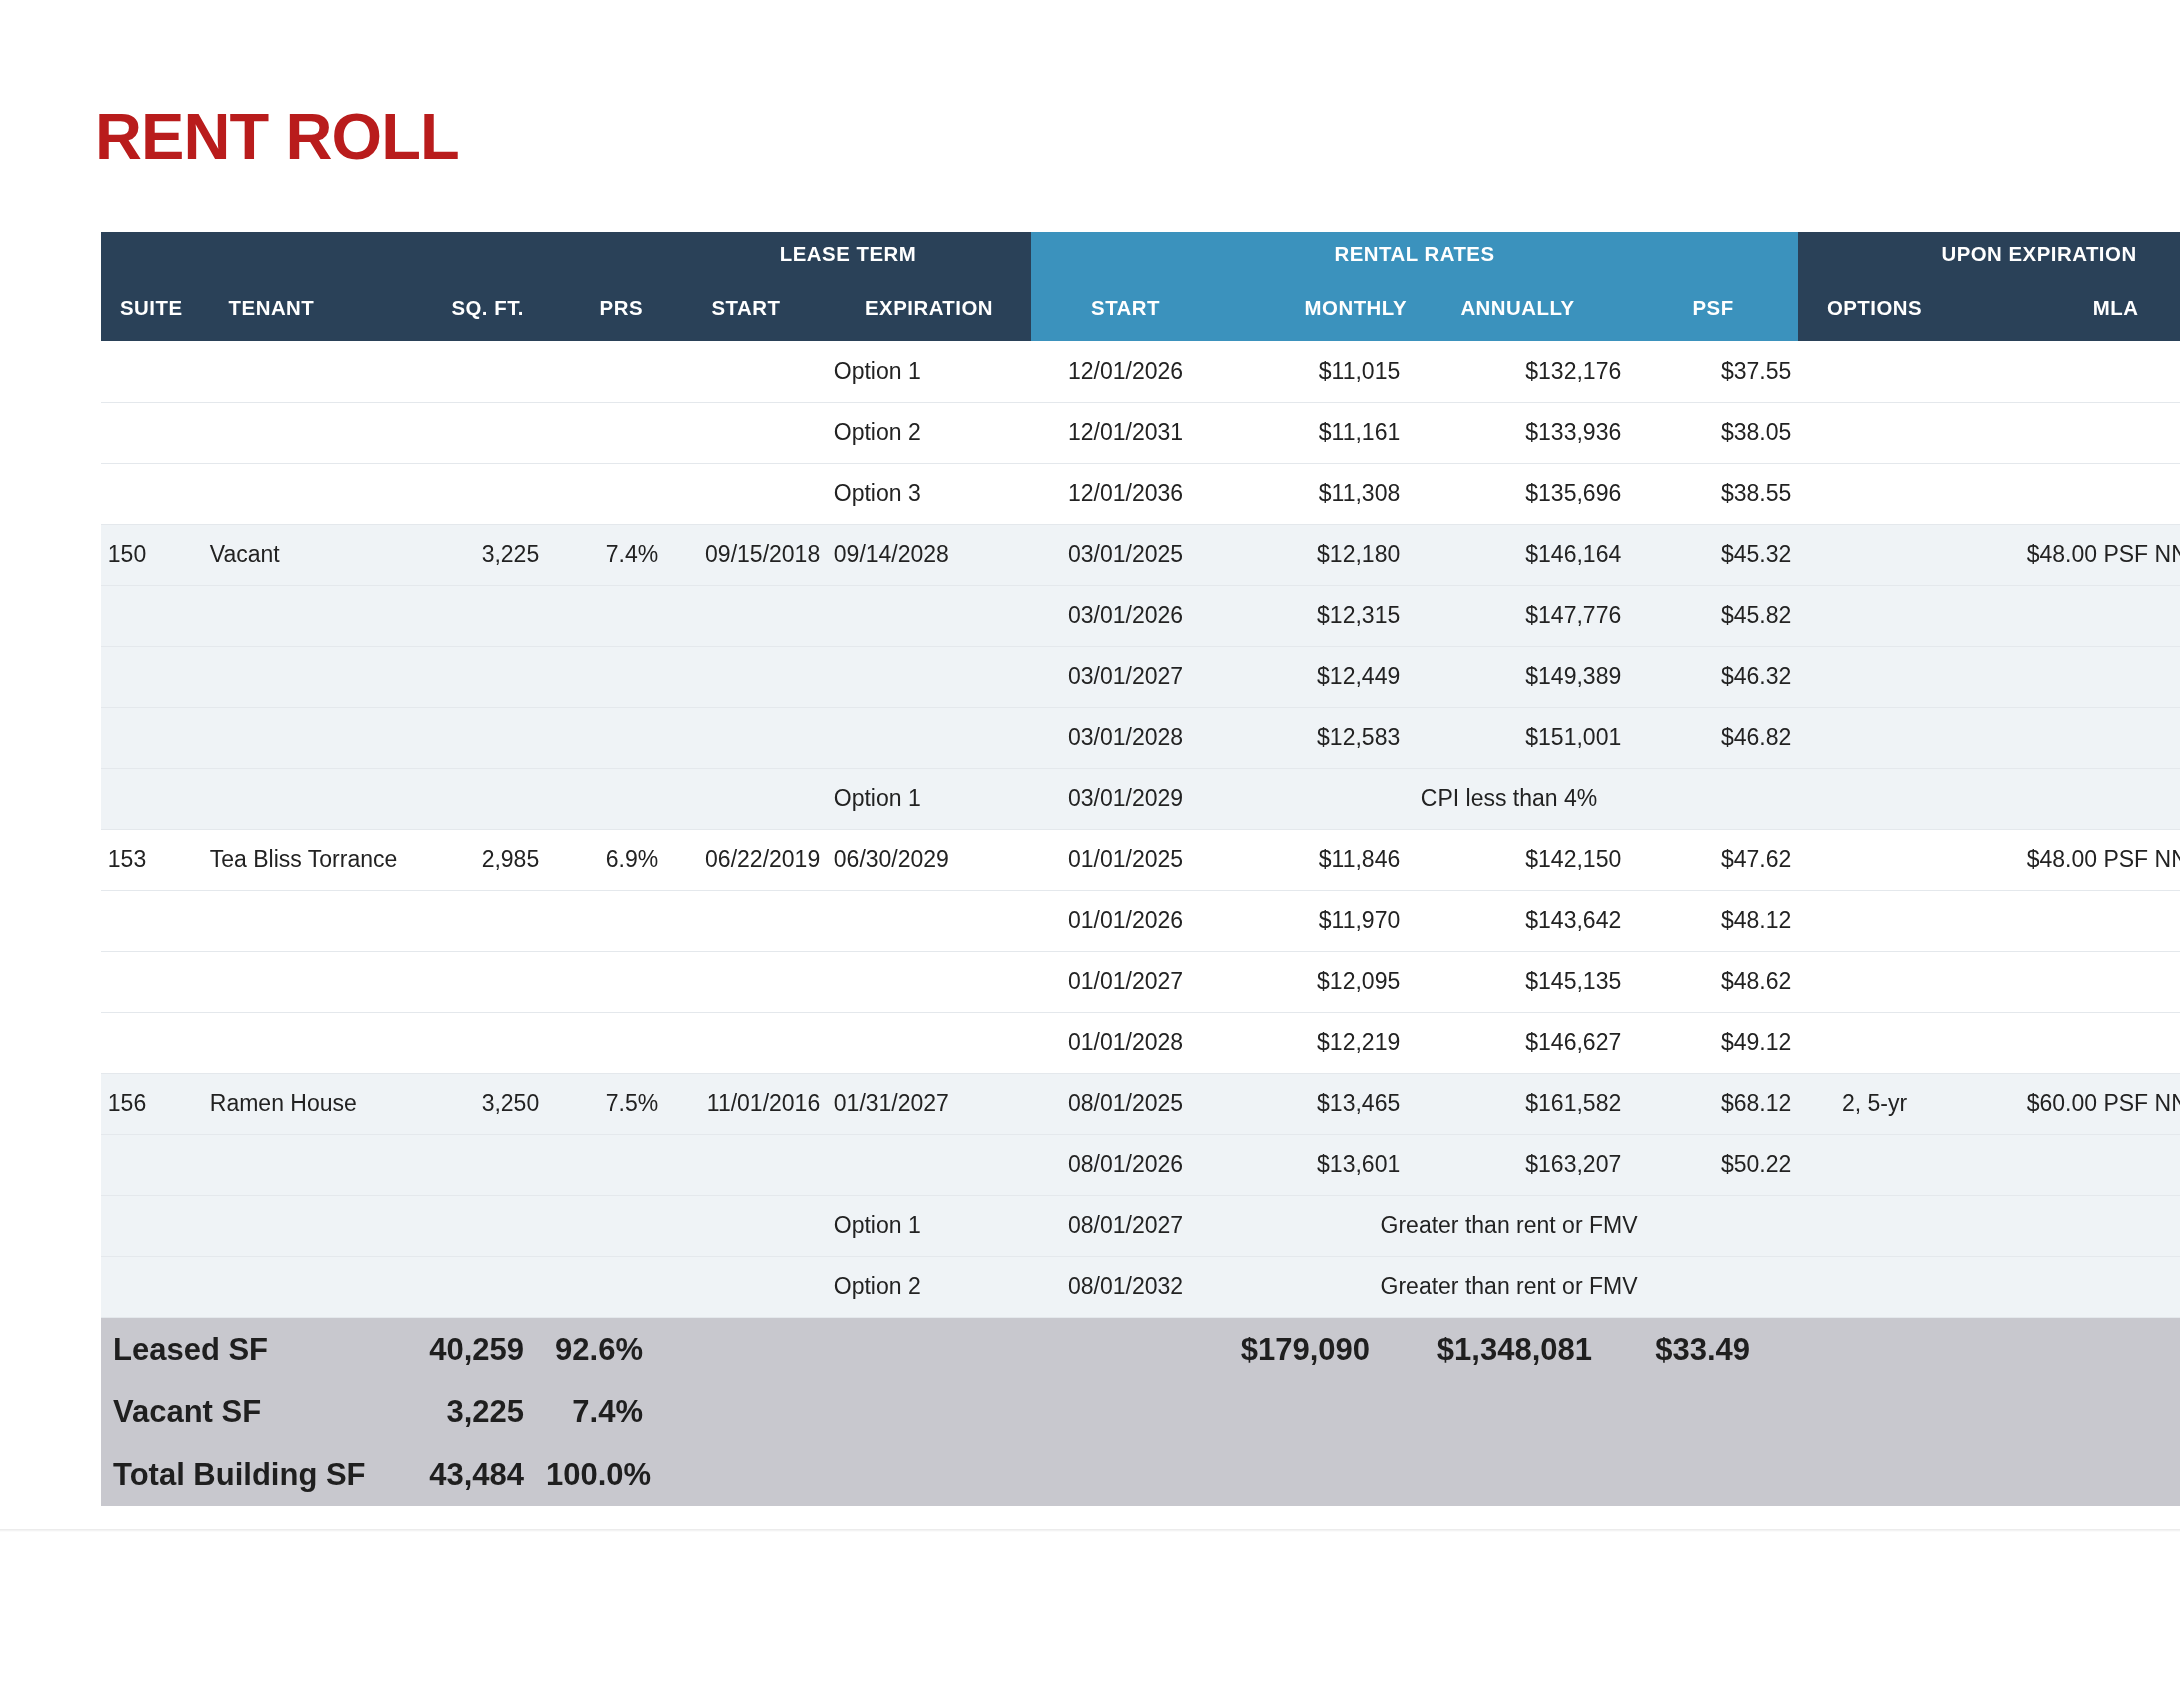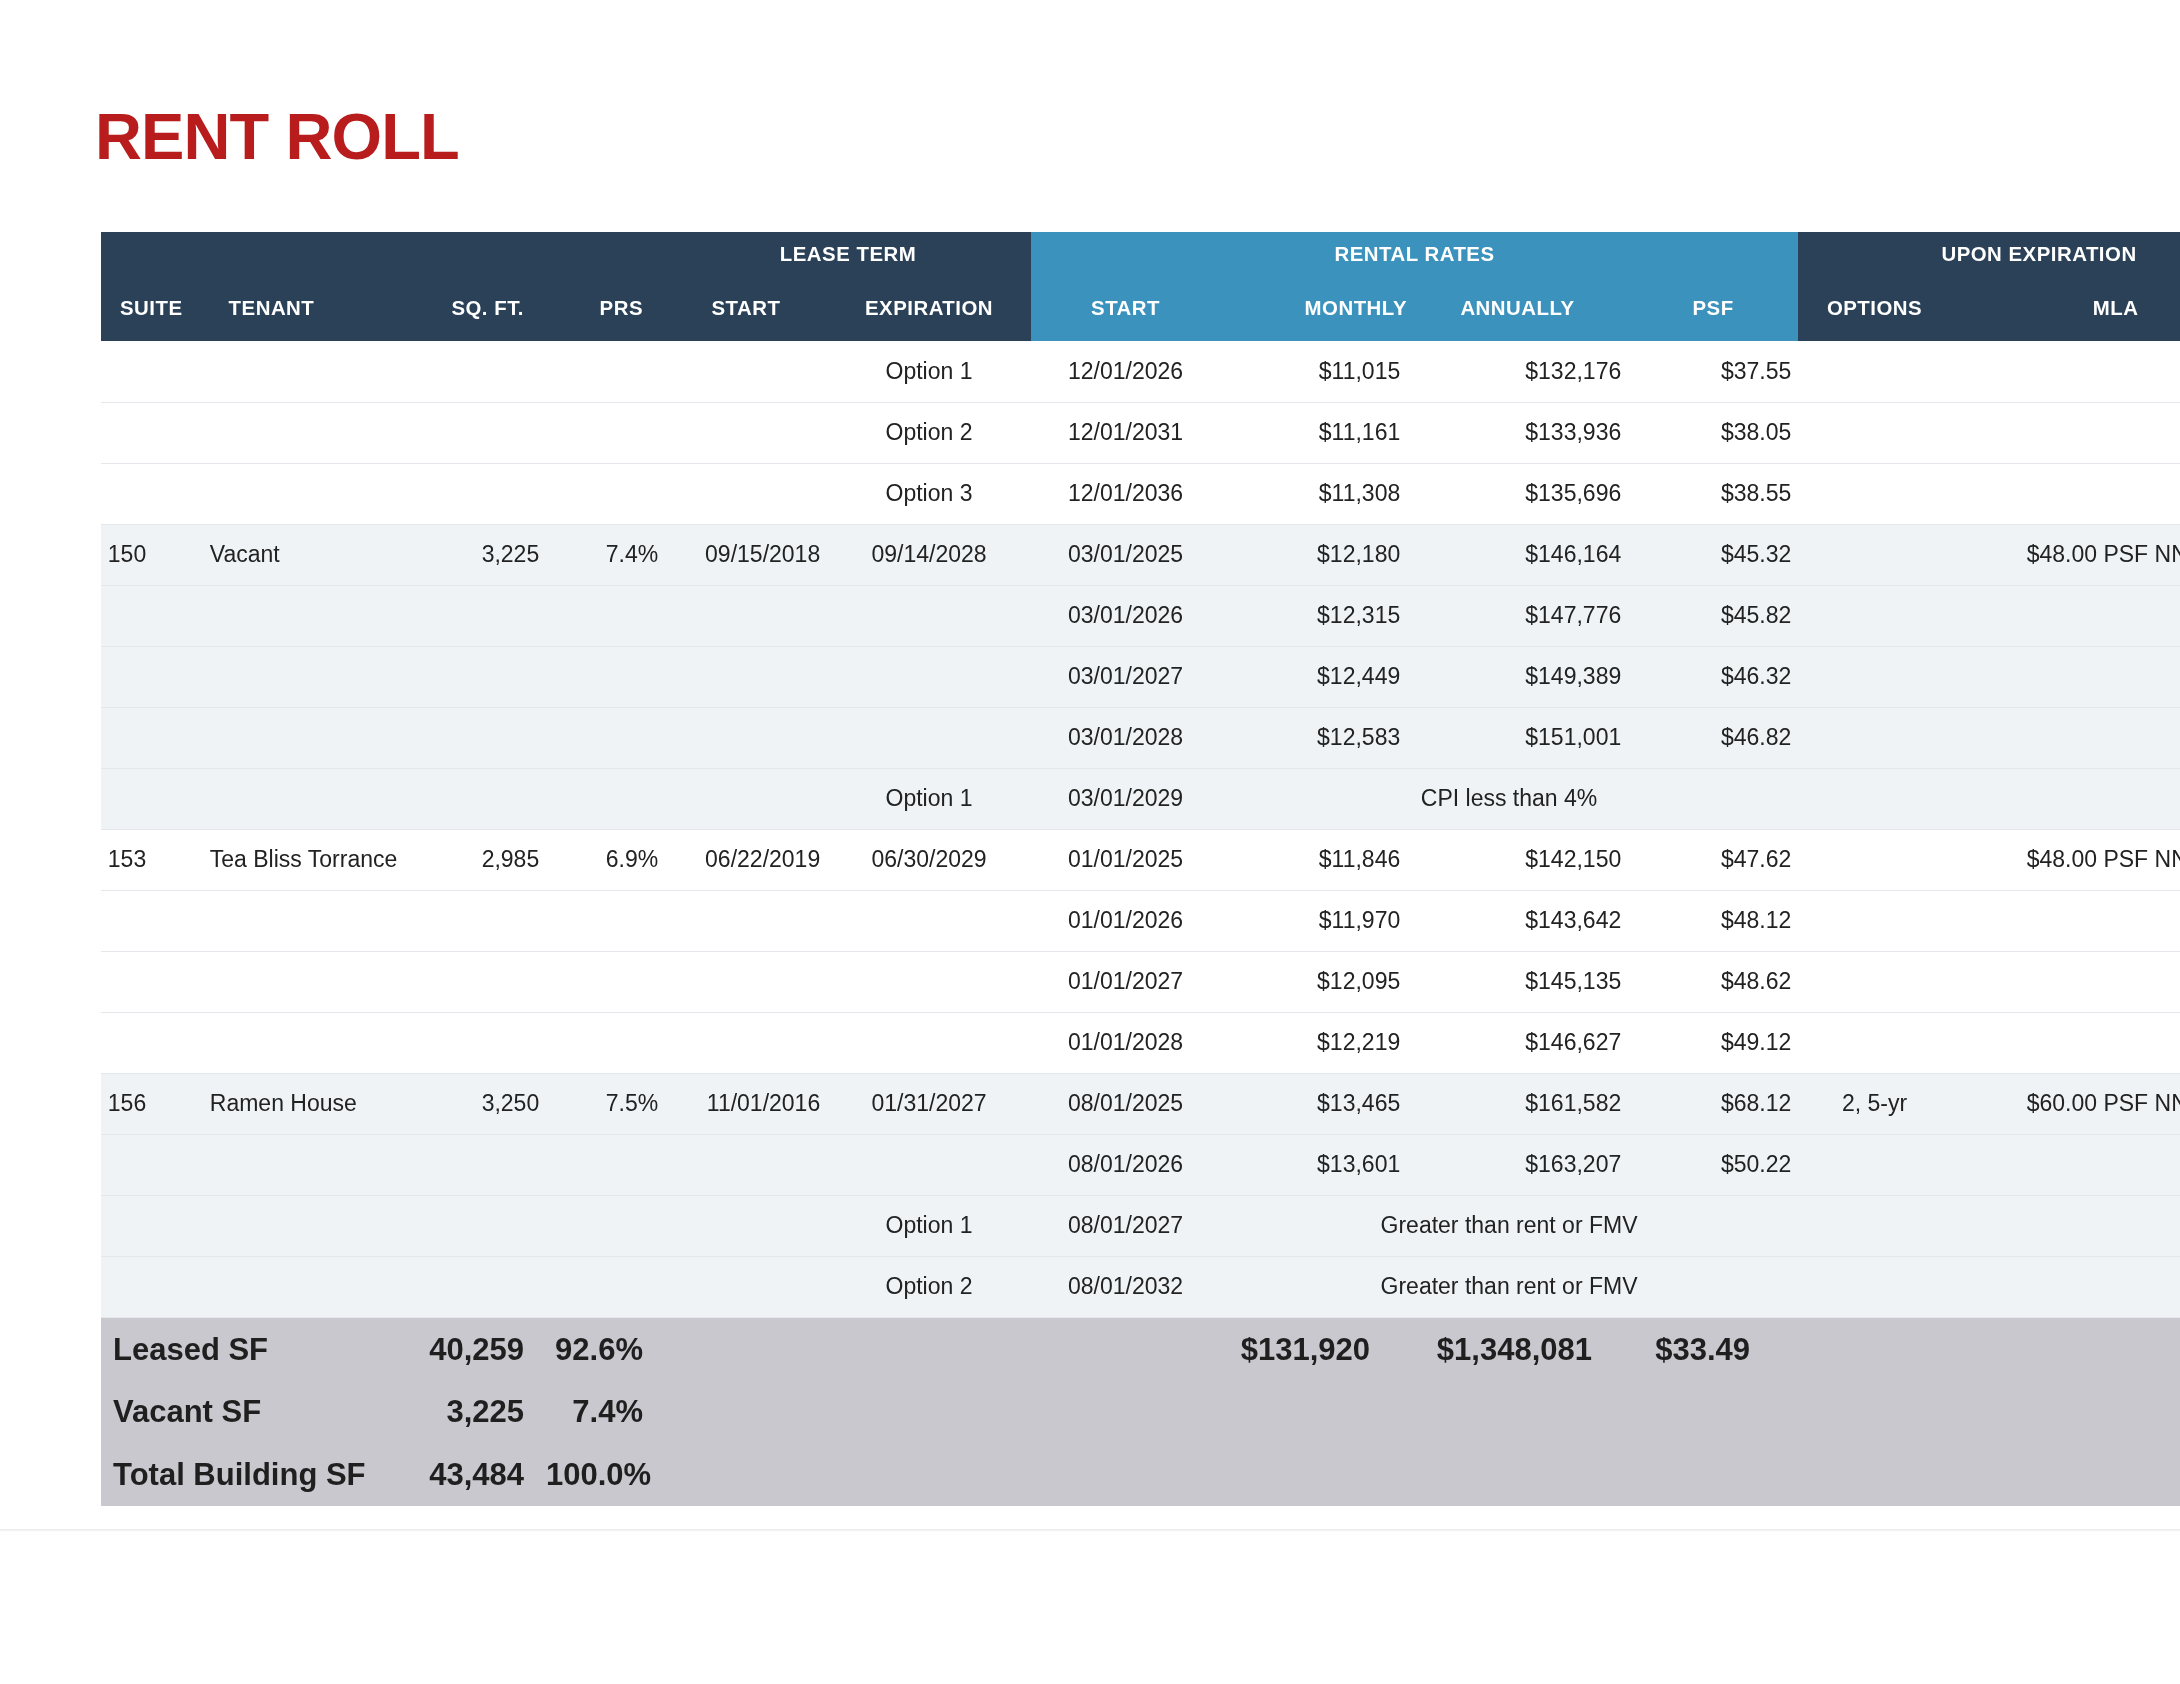--- a/index.html
+++ b/index.html
@@ -77,21 +77,21 @@
     overflow: hidden;
   }
   tr.band-white td { background: #ffffff; }
   tr.band-tint  td { background: #eff3f6; }
 
   td.c-suite   { padding-left: 12px; text-align: left; }
   td.c-tenant  { text-align: left; padding-left: 25.6px;}
   td.c-sqft    { text-align: right; padding-right: 22px; }
   td.c-prs     { text-align: right; padding-right: 22px; }
   td.c-lstart  { text-align: right; margin-top: 12px; }
-  td.c-lexp    { text-align: center; }
+  td.c-lexp    { text-align: left; }
   td.c-rstart  { text-align: center; }
   td.c-monthly { text-align: right; padding-right: 37px; }
   td.c-annual  { text-align: right; padding-right: 36px; }
   td.c-psf     { text-align: right; padding-right: 48px; }
   td.c-options { text-align: center; }
   td.c-mla     { text-align: center; }
   td.c-note    { text-align: center; }
 
   
   tr.totals td {
@@ -384,21 +384,21 @@
         </tr>
       </tbody>
     <tfoot id="rent-totals">
         <tr class="totals first">
           <td class="c-suite" colspan="2">Leased SF</td>
           <td class="c-sqft">40,259</td>
           <td class="c-prs">92.6%</td>
           <td class="c-lstart"></td>
           <td class="c-lexp"></td>
           <td class="c-rstart"></td>
-          <td class="c-monthly">$131,920</td>
+          <td class="c-monthly">$179,090</td>
           <td class="c-annual">$1,348,081</td>
           <td class="c-psf">$33.49</td>
           <td class="c-options"></td>
           <td class="c-mla"></td>
         </tr>
         <tr class="totals">
           <td class="c-suite" colspan="2">Vacant SF</td>
           <td class="c-sqft">3,225</td>
           <td class="c-prs">7.4%</td>
           <td class="c-lstart"></td>

